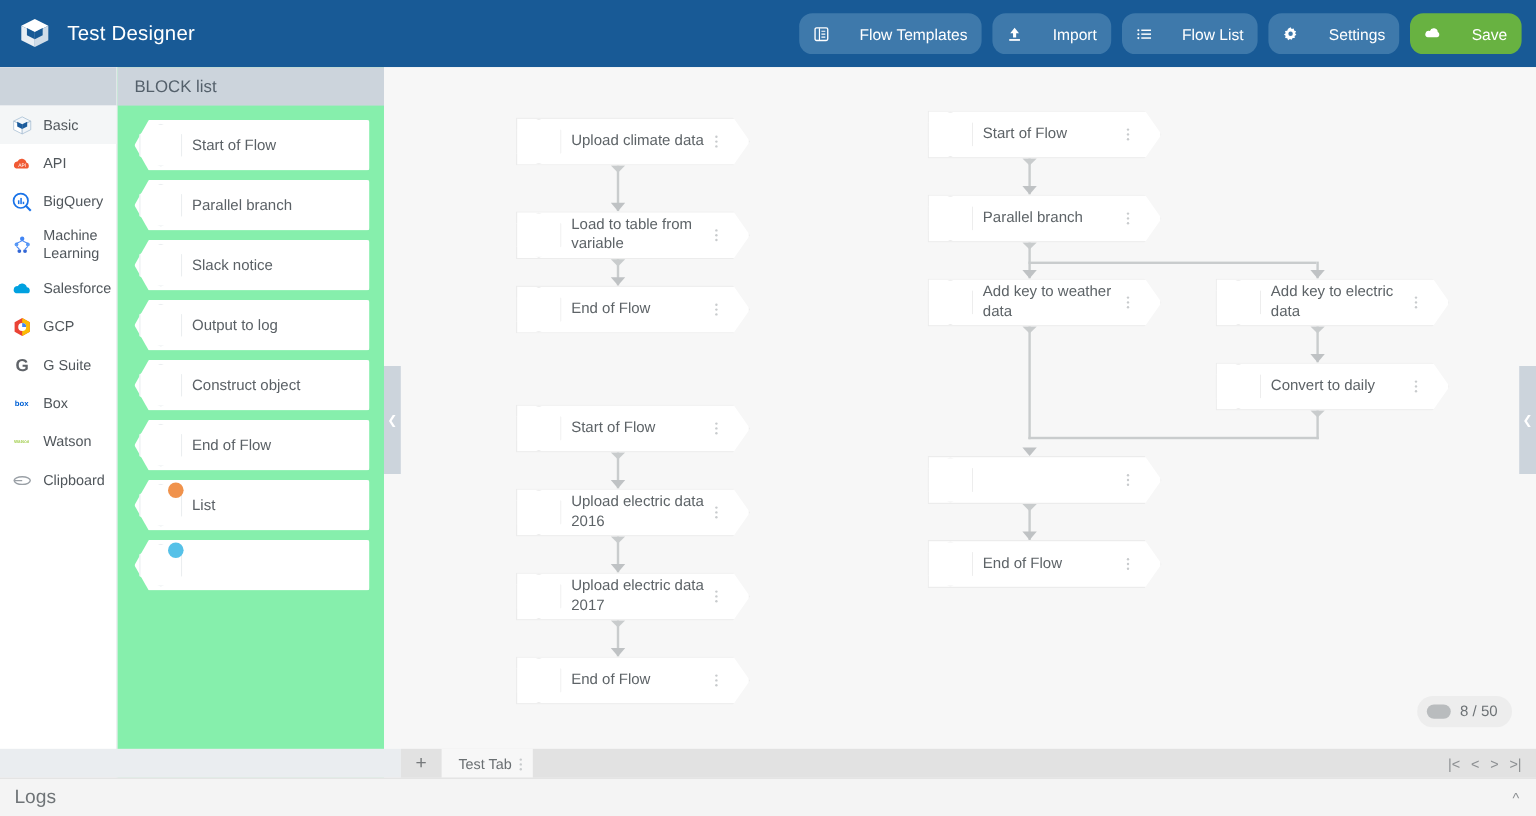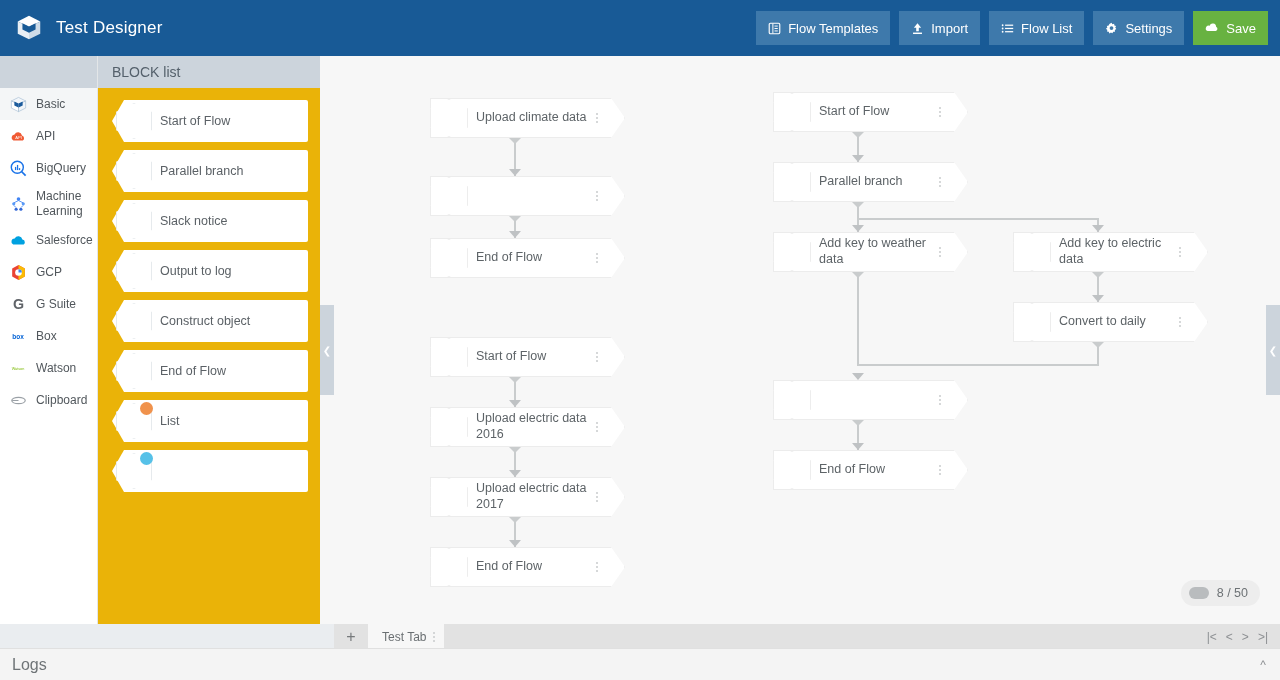--- a/index.html
+++ b/index.html
@@ -17,23 +17,23 @@
     background: #185a96;
     display: flex; align-items: center;
   }
   .brand-logo { margin-left: 14px; width: 30px; height: 30px; }
   .app-title {
     color: #ffffff; font-size: 17px; margin-left: 12px;
     letter-spacing: .2px;
   }
   .toolbar { margin-left: auto; margin-right: 12px; display: flex; gap: 9px; align-items: center; }
   .tb-btn {
-    height: 34px; border-radius: 0; background: #3e79ab;
+    height: 34px; border-radius: 11px; background: #3e79ab;
     color: #fff; font-size: 13px; display: flex; align-items: center;
-    padding: 0 12px; gap: 7px; cursor: pointer; border: none;
+    padding: 0 12px; gap: 25px; cursor: pointer; border: none;
     font-family: "Liberation Sans", sans-serif; white-space: nowrap;
   }
   .tb-btn.save { background: #68b241; }
   .tb-ico { display: inline-flex; align-items: center; }
 
   
   .cat-rail {
     position: absolute; left: 0; top: 56px; width: 98px; height: 592px;
     background: #ffffff; border-right: 1px solid #e3e6e8;
   }
@@ -45,21 +45,21 @@
     padding: 5px 6px 5px 8px; min-height: 32px; cursor: pointer;
     font-size: 12px; color: #51575c;
   }
   .cat-item.active { background: #f4f6f7; }
   .cat-ico { width: 20px; height: 20px; flex: 0 0 20px; display:flex; align-items:center; justify-content:center; }
   .cat-label { line-height: 1.25; }
 
   
   .palette {
     position: absolute; left: 98px; top: 56px; width: 222px; height: 592px;
-    background: #eab308;
+    background: #86efac;
   }
   .palette-head {
     height: 32px; background: #ccd4dc; display: flex; align-items: center;
     padding-left: 14px; color: #54606b; font-size: 14px;
   }
   .palette-body { padding: 12px 12px 0 14px; }
   .pal-item { position: relative; height: 42px; margin-bottom: 8px; cursor: pointer; }
   .pal-shape {
     position: absolute; inset: 0; background: #ffffff;
     clip-path: polygon(12px 0, 100% 0, 100% 100%, 12px 100%, 0 50%);
@@ -573,20 +573,21 @@
           <div class="node-hex">
             <div class="node-hexbg"></div>
             <svg width="21" height="21" viewBox="0 0 24 24">
               <circle cx="10.5" cy="10.5" r="7.4" fill="none" stroke="#1565d8" stroke-width="1.9"></circle>
               <line x1="15.6" y1="15.6" x2="20.6" y2="20.6" stroke="#1565d8" stroke-width="2.3"></line>
               <rect x="7.4" y="10" width="1.6" height="4.2" fill="#1565d8"></rect>
               <rect x="9.9" y="7.3" width="1.6" height="6.9" fill="#1565d8"></rect>
               <rect x="12.4" y="11.4" width="1.6" height="2.8" fill="#1565d8"></rect>
             </svg>
           </div>
+          <div class="node-label">Load to table from variable</div>
           <div class="node-menu">
             <span class="dots">
               <i></i>
               <i></i>
               <i></i>
             </span>
           </div>
         </div>
         <div class="node" style="left: 110px; top: 182px; width: 195px;">
           <div class="node-body"></div>

